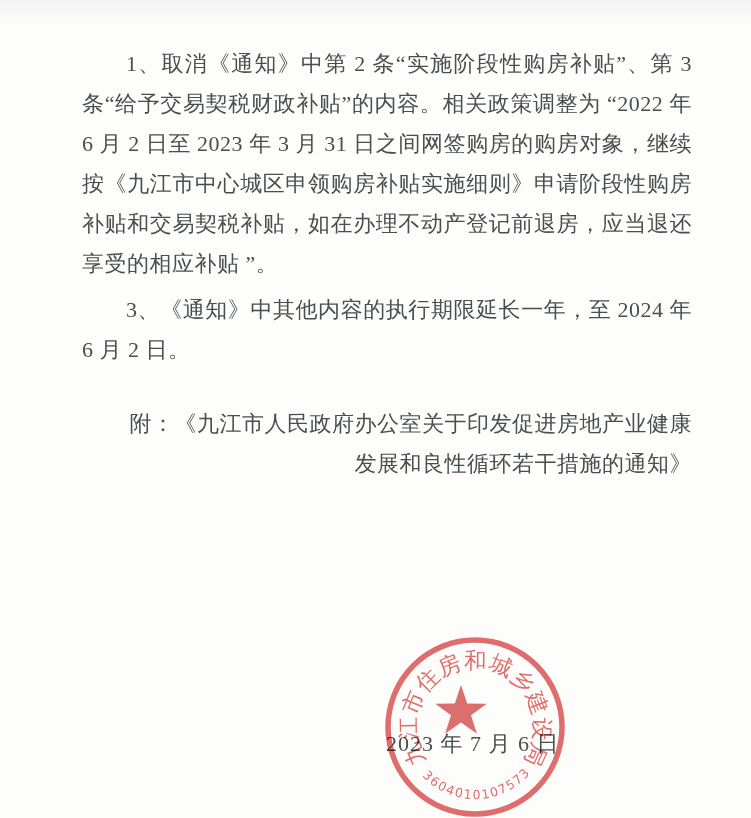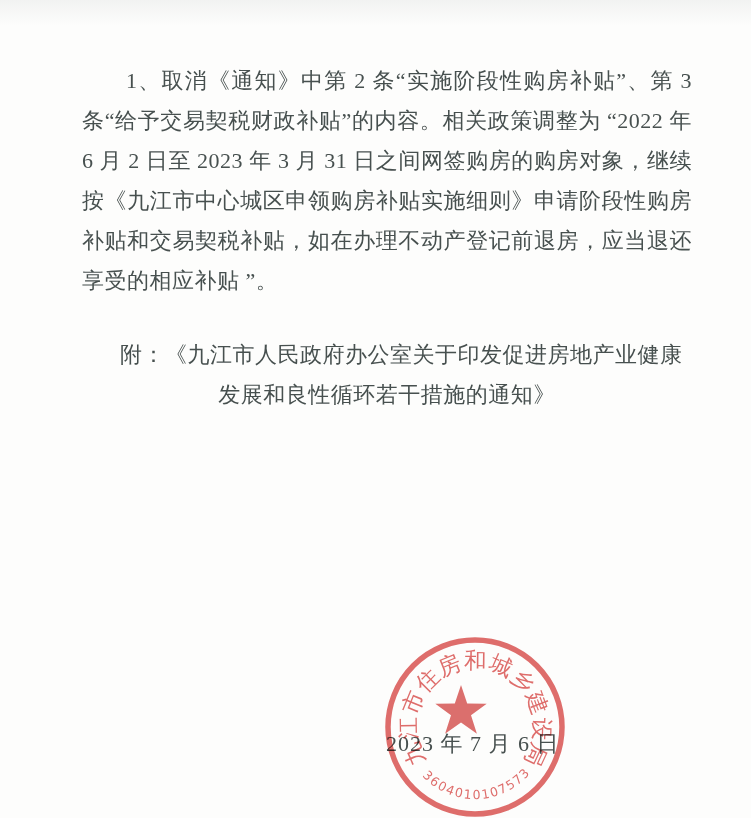--- a/index.html
+++ b/index.html
@@ -17,35 +17,34 @@
     content:"";
     position:absolute; left:0; top:0; width:100%; height:26px;
     background: linear-gradient(180deg, rgba(190,195,195,0.18), rgba(190,195,195,0));
     pointer-events:none;
   }
   .content {
     position: absolute;
     left: 82px;
     top: 44px;
     width: 610px;
-    margin-top: 17px;
   }
   .body-para {
     font-size: 22px;
     line-height: 40px;
     color: #47504f;
     letter-spacing: 0.5px;
     text-align: justify;
     text-indent: 2em;
     margin: 0 0 6px 0;
   }
   .attachment {
     margin-top: 34px;
     text-indent: 1.3em;
-    text-align: center;
+    text-align: right;
   }
   .date-line {
     position: absolute;
     left: 386px;
     top: 729px;
     font-size: 22px;
     letter-spacing: 1px;
     color: #47504f;
     white-space: nowrap;
   }
@@ -72,20 +71,21 @@
     fill: #dc5a58;
   }
 </style>
 </head>
 <body>
 
 <div class="page">
 
   <div class="content">
     <p class="body-para">1、取消《通知》中第 2 条“实施阶段性购房补贴”、第 3 条“给予交易契税财政补贴”的内容。相关政策调整为 “2022 年 6 月 2 日至 2023 年 3 月 31 日之间网签购房的购房对象，继续按《九江市中心城区申领购房补贴实施细则》申请阶段性购房补贴和交易契税补贴，如在办理不动产登记前退房，应当退还享受的相应补贴 ”。</p>
+    <p class="body-para">3、《通知》中其他内容的执行期限延长一年，至 2024 年 6 月 2 日。</p>
     <p class="body-para attachment">附：《九江市人民政府办公室关于印发促进房地产业健康发展和良性循环若干措施的通知》</p>
   </div>
 
   <div class="date-line">2023 年 7 月 6 日</div>
 
   <div class="seal">
     <svg viewBox="0 0 186 186" xmlns="http://www.w3.org/2000/svg">
       <defs>
         <path id="sealOrgArc" d="M 44.7 126.9 A 59 59 0 1 1 141.3 126.9" fill="none"></path>
         <path id="sealNumArc" d="M 37.6 139.1 A 72 72 0 0 0 148.4 139.1" fill="none"></path>

